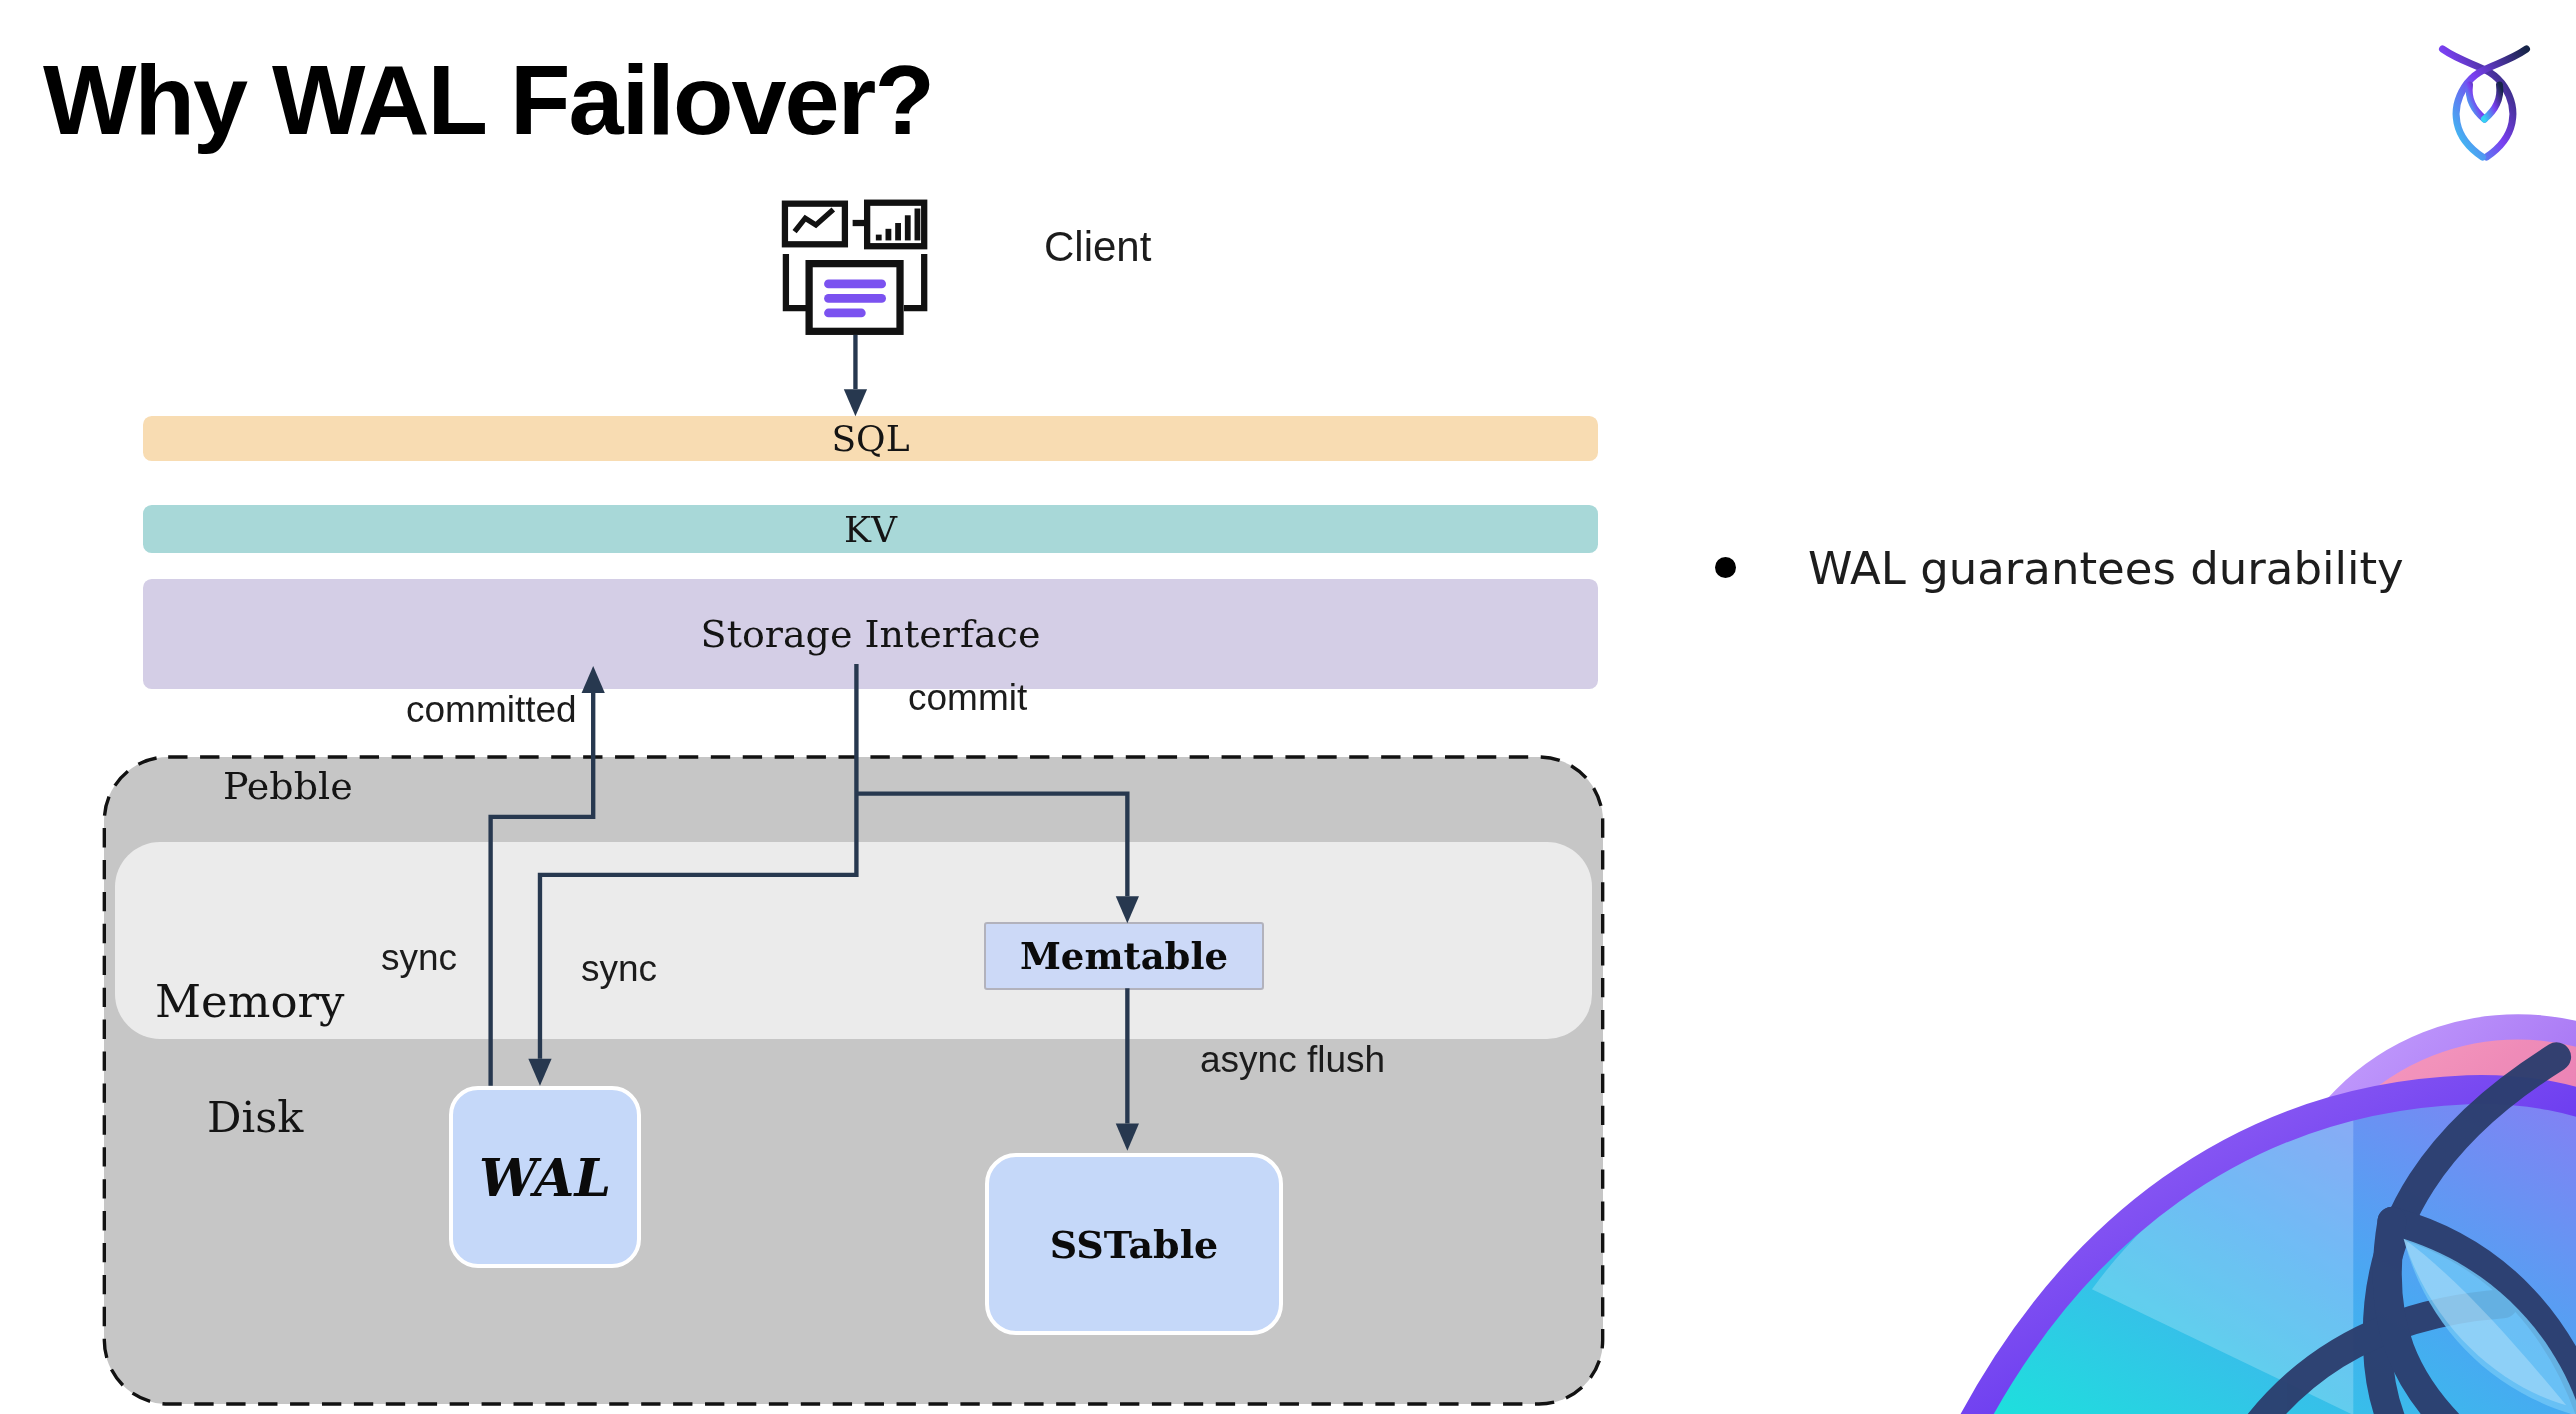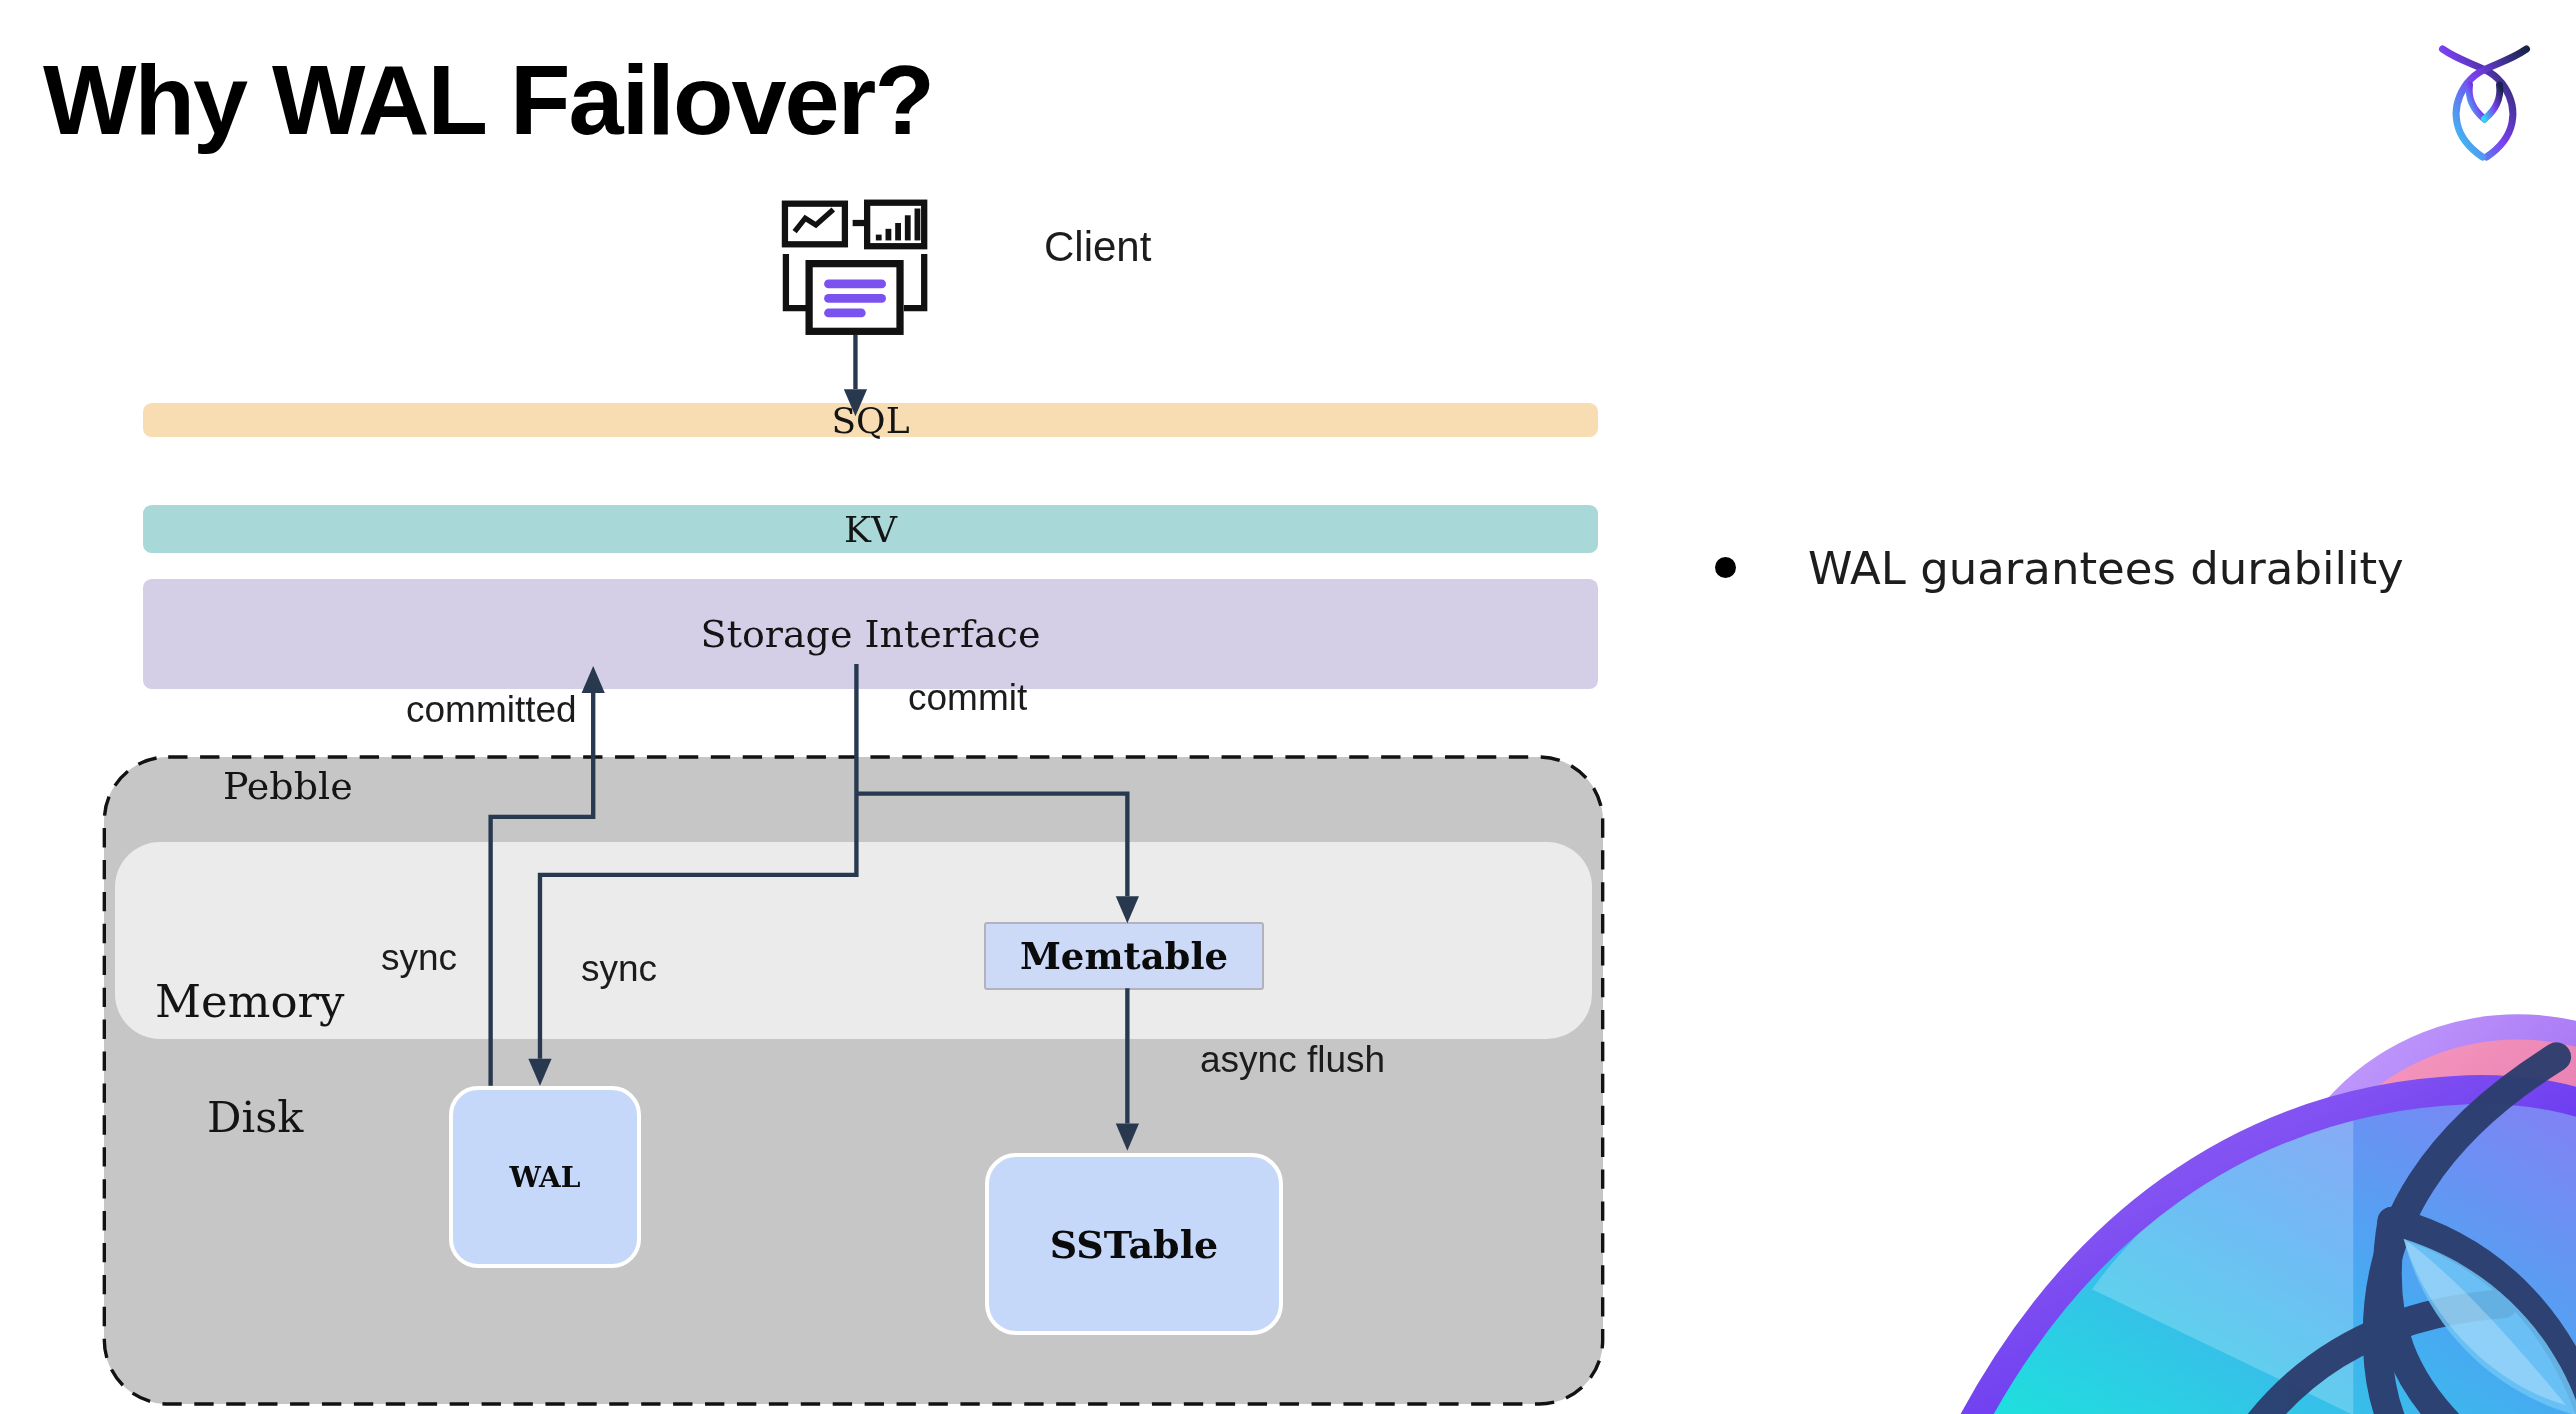--- a/index.html
+++ b/index.html
@@ -9,41 +9,41 @@
 
   
   .title{left:43px;top:43px;font-size:99px;font-weight:700;letter-spacing:-1.9px;color:#000;}
 
   
   .client-label{left:1008px;top:223px;font-size:42px;color:#1c1c1c;margin-left:36px;}
 
   
   .bar{left:143px;width:1455px;border-radius:8.7px;display:flex;align-items:center;justify-content:center;
        font-family:"DejaVu Serif",serif;font-size:36px;color:#141414;}
-  .bar-sql{top:403px;height:34px;background:var(--sql-fill,#f8dcb2);}
+  .bar-sql{top:416px;height:45px;background:var(--sql-fill,#f8dcb2);}
   .bar-kv{top:505px;height:48px;background:var(--kv-fill,#a8d8d8);}
   .bar-storage{top:579px;height:110px;background:var(--storage-fill,#d4cee6);font-size:38px;}
 
   
   .pebble{left:104px;top:757px;width:1499px;height:647px;background:var(--pebble-fill,#c6c6c6);
           border-radius:64px;}
   .pebble-border{position:absolute;left:-1.9px;top:-1.9px;pointer-events:none;}
   .memory-band{left:115px;top:842px;width:1477px;height:197px;background:var(--memory-fill,#ebebeb);
                border-radius:45px;}
   .serif-label{font-family:"DejaVu Serif",serif;color:#141414;}
   .lbl-pebble{left:223px;top:764px;font-size:38px;}
   .lbl-memory{left:155px;top:975px;font-size:45px;}
   .lbl-disk{left:207px;top:1092px;font-size:43px;}
 
   
   .node{display:flex;align-items:center;justify-content:center;font-family:"DejaVu Serif",serif;
         font-weight:700;color:#0b0b0b;background:var(--node-fill,#c5d8f9);}
   .node-memtable{left:984px;top:922px;width:276px;height:64px;border:2.9px solid #b2b2bc;
                  border-radius:3px;font-size:37px;background:var(--memtable-fill,#ccd9f7);}
-  .node-wal{left:449px;top:1086px;width:184px;height:174px;border:4.8px solid #fff;border-radius:29px;font-size:28px;}
+  .node-wal{left:449px;top:1086px;width:184px;height:174px;border:4.8px solid #fff;border-radius:29px;font-size:52px;font-style:italic;}
   .node-sstable{left:985px;top:1153px;width:290px;height:174px;border:4.8px solid #fff;border-radius:31px;font-size:38px;}
 
   
   .edge-label{font-size:37px;color:#1c1c1c;}
   .lbl-committed{left:406px;top:689px;}
   .lbl-commit{left:908px;top:677px;}
   .lbl-sync-left{left:381px;top:937px;}
   .lbl-sync-right{left:581px;top:948px;}
   .lbl-async{left:1200px;top:1039px;}
 

